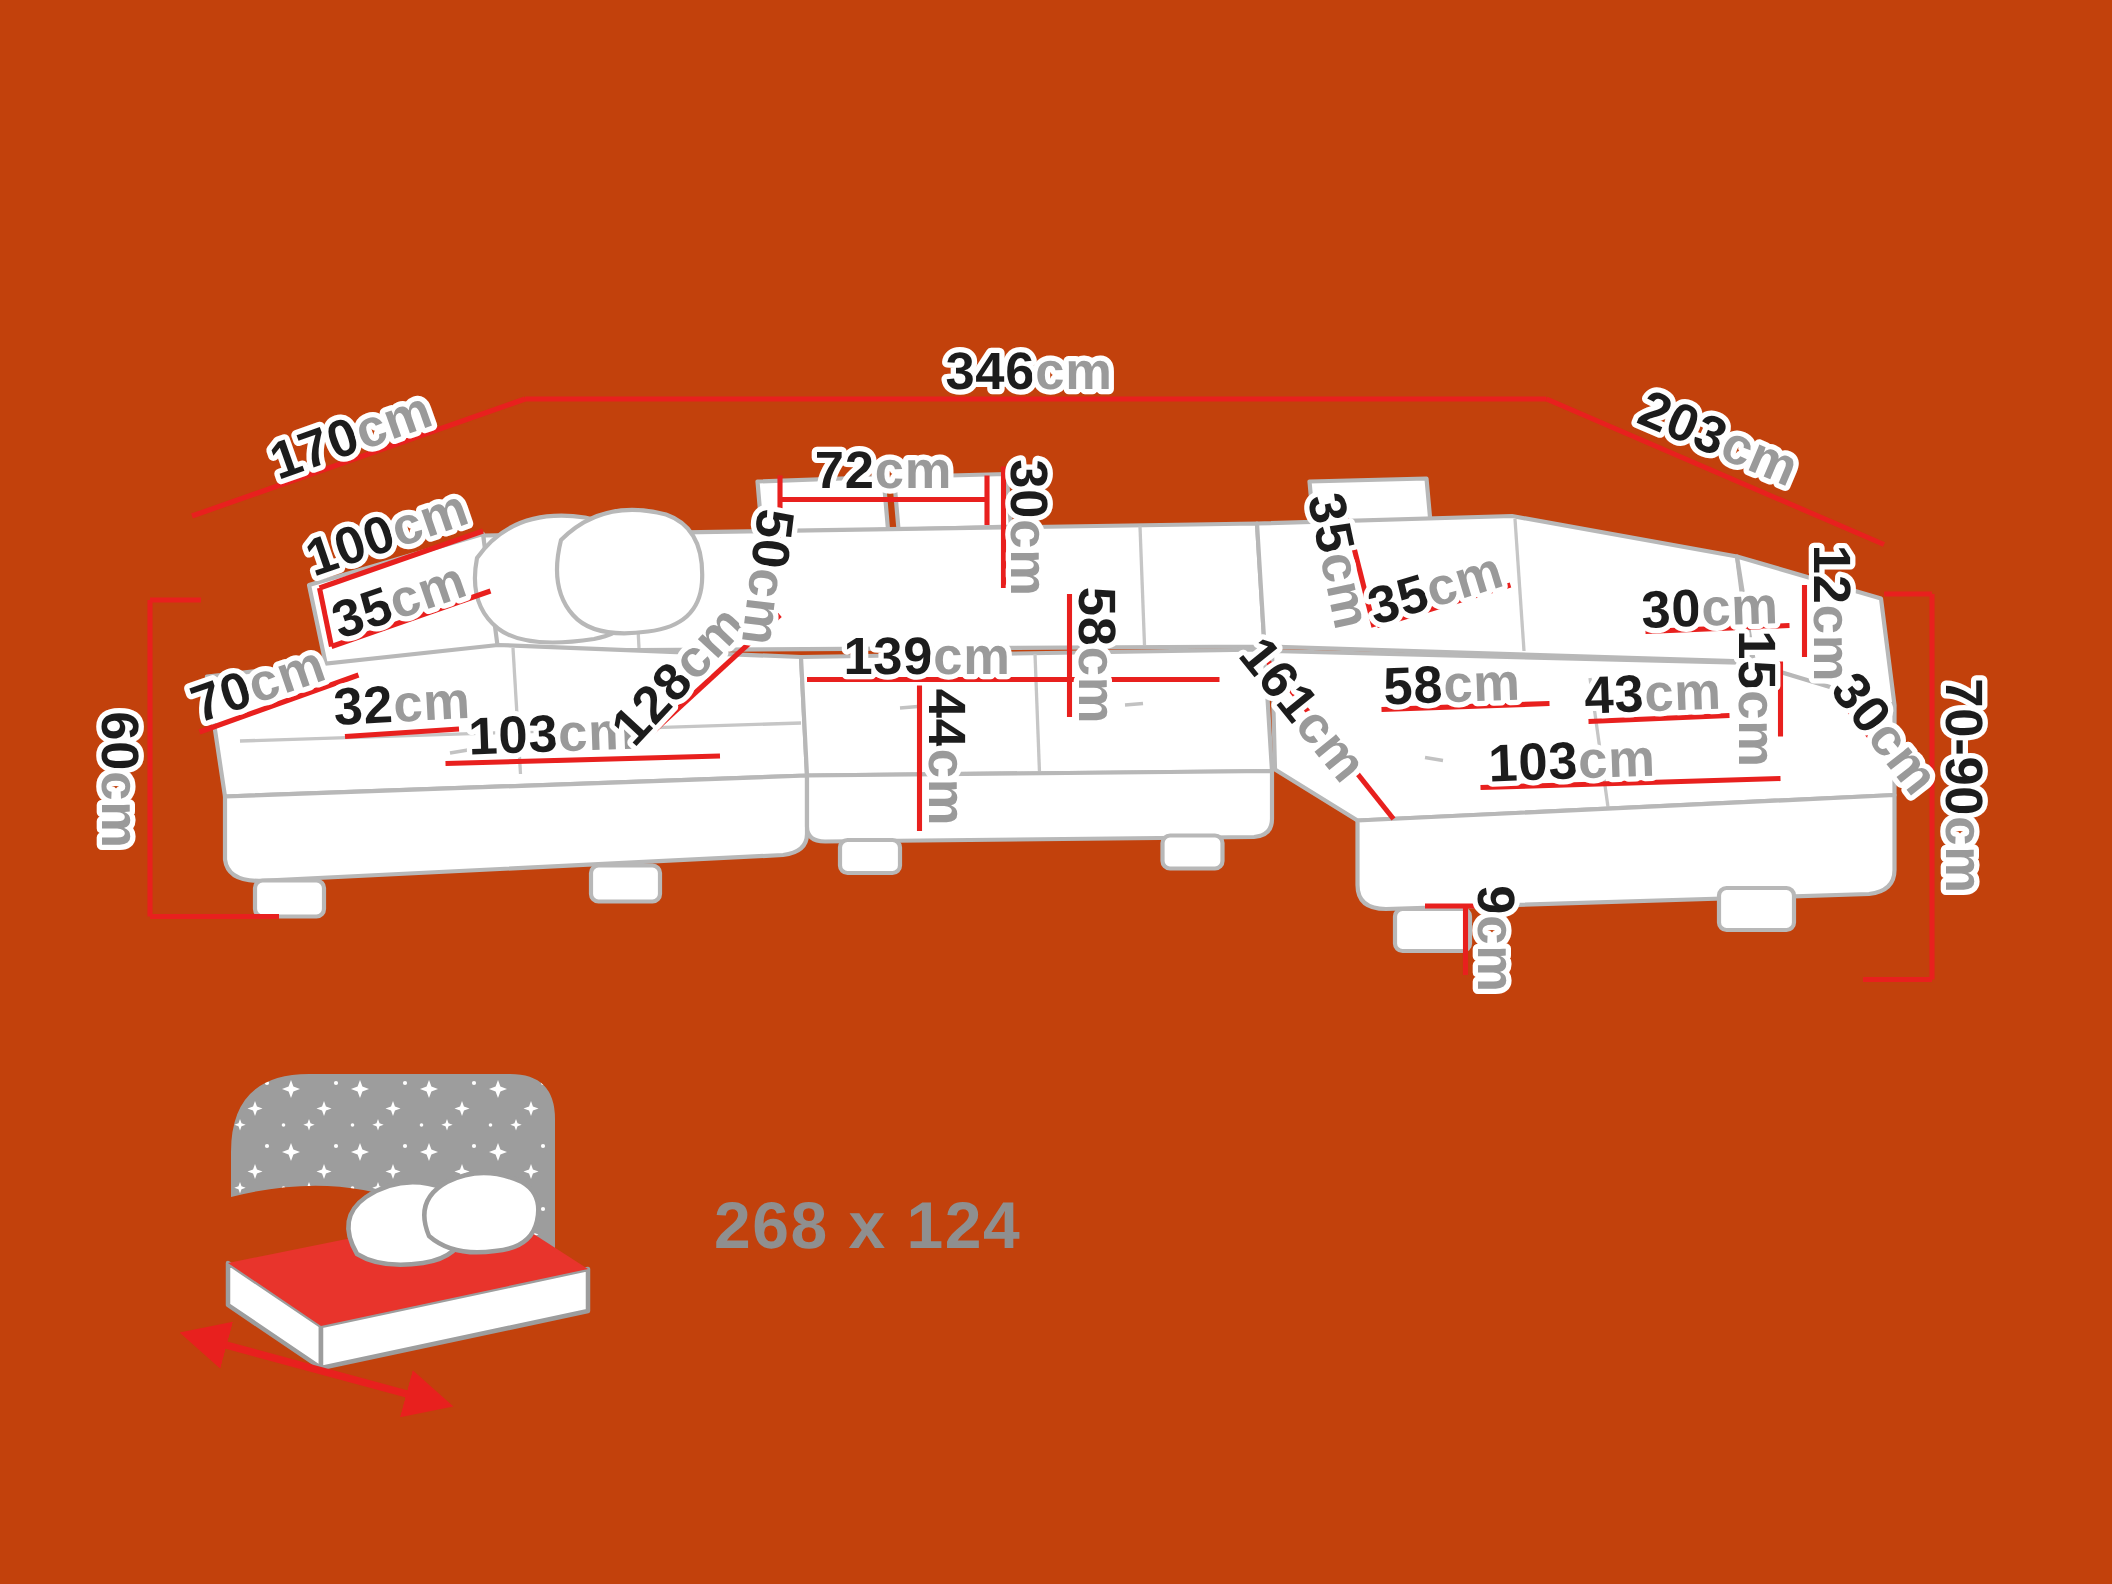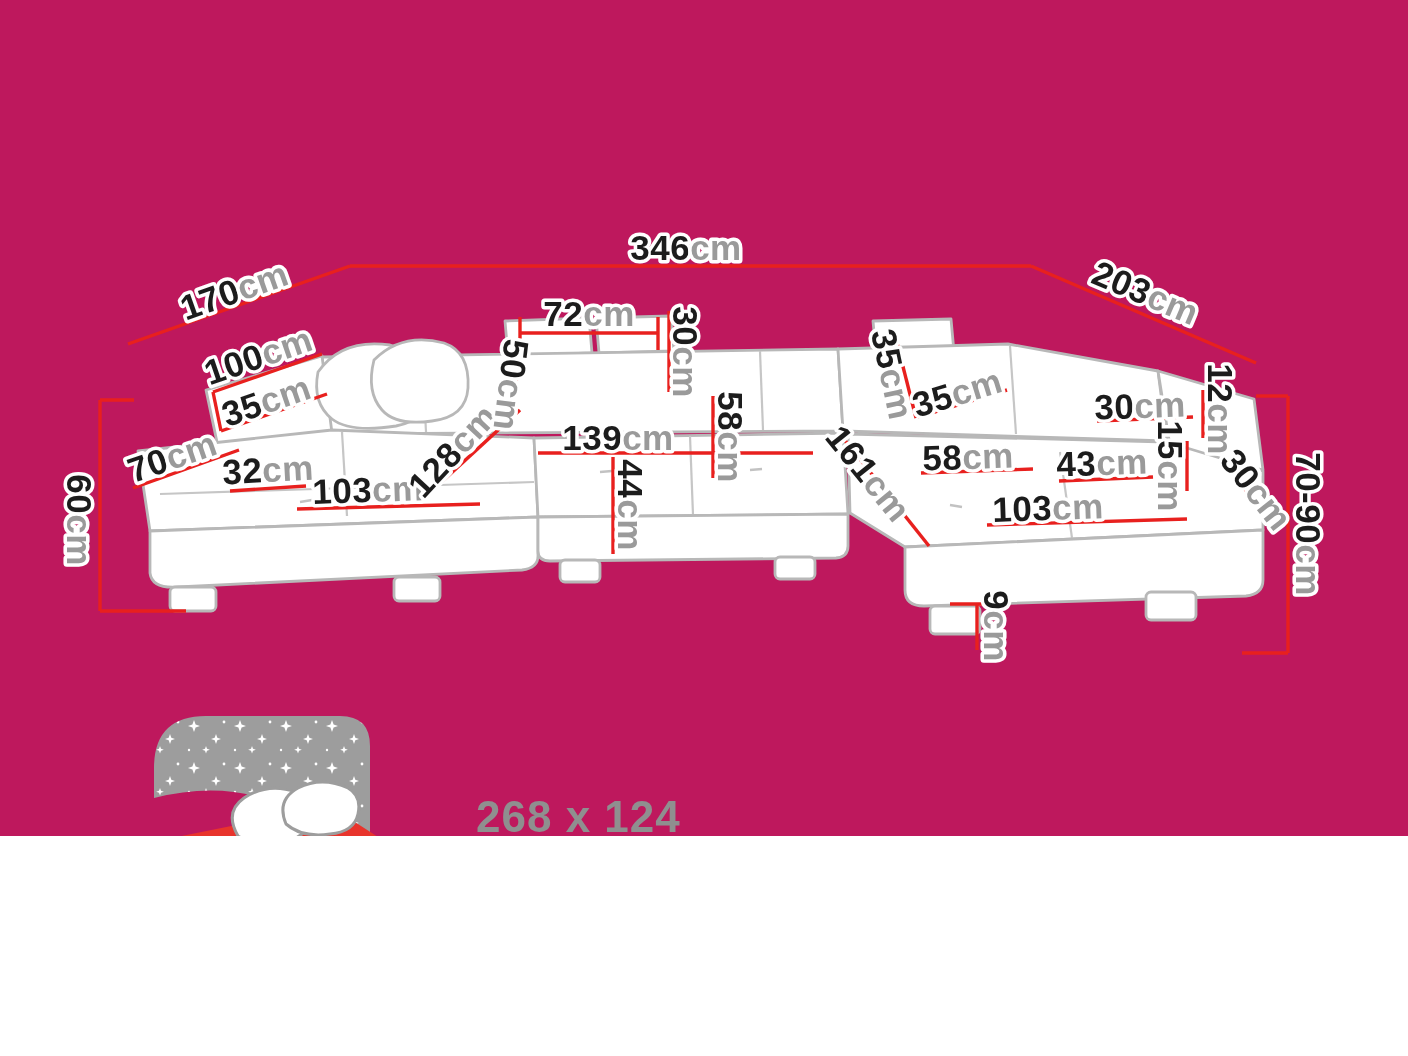--- a/index.html
+++ b/index.html
@@ -1,16 +1,16 @@
 <!DOCTYPE html>
 <html><head>
 <meta charset="utf-8">
 <style>
   html,body{margin:0;padding:0;background:#ffffff;}
-  .stage{width:1408px;height:836px;position:relative;background:#be185d;overflow:hidden;}
+  .stage{width:1408px;height:1056px;position:relative;background:#c2410c;overflow:hidden;}
   .dim{font-family:"Liberation Sans",sans-serif;font-weight:700;font-size:35px;letter-spacing:.5px;
        paint-order:stroke fill;stroke:#ffffff;stroke-width:7px;stroke-linejoin:round;}
   .dim .n{fill:#1c1c1c;}
   .dim .u{fill:#9a9a9a;}
   .bedsize{font-family:"Liberation Sans",sans-serif;font-weight:700;font-size:44px;fill:#8f8f8f;letter-spacing:1px;}
   .sofa{fill:#ffffff;stroke:#b8b8b8;stroke-width:2.8;stroke-linejoin:round;stroke-linecap:round;}
   .seam{stroke:#c6c6c6;stroke-width:2.2;fill:none;}
   .tuft{stroke:#c2c2c2;stroke-width:2.4;fill:none;}
   .red{stroke:#e8201e;stroke-width:3.4;fill:none;}
   .bedline{fill:#ffffff;stroke:#9d9d9d;stroke-width:3;stroke-linejoin:round;}

